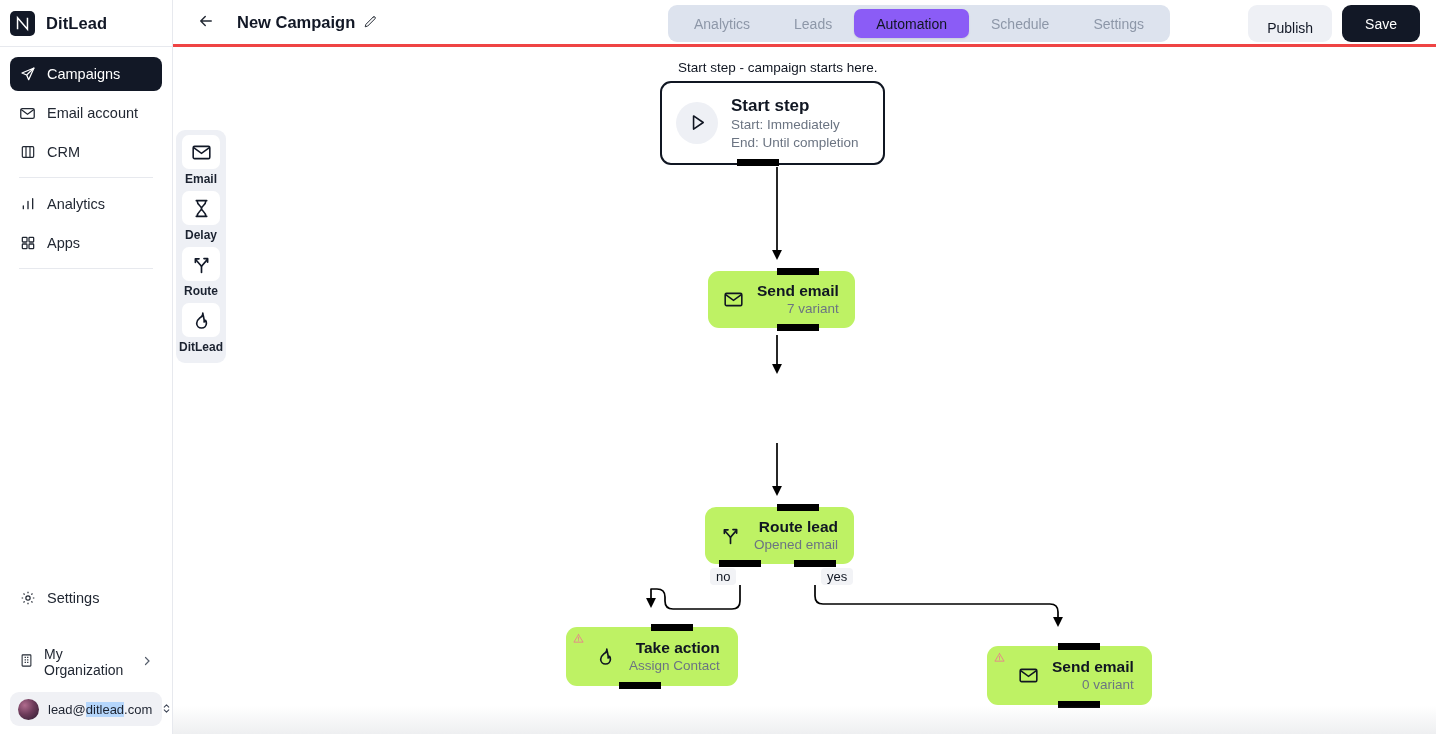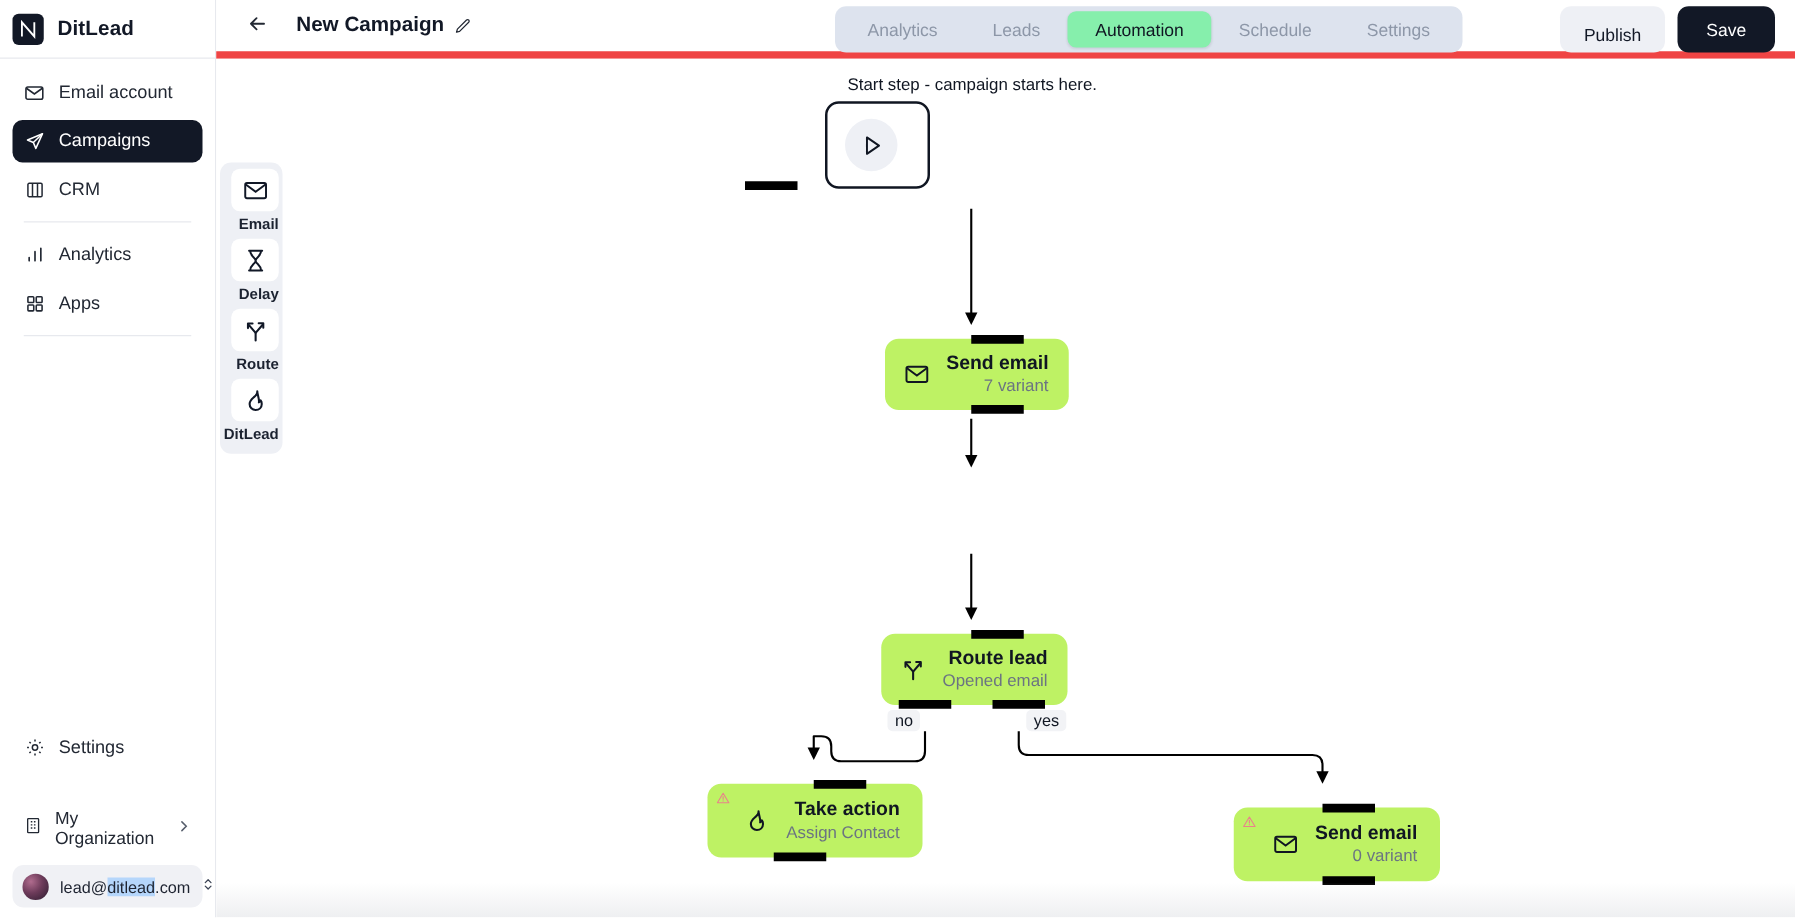--- a/index.html
+++ b/index.html
@@ -57,37 +57,37 @@
   }
   .user-mail { font-size: 13px; color: #1d2330; white-space: nowrap; }
   .user-mail .sel { background: #b5d6fb; }
   .updown { margin-left:auto; font-size: 11px; color:#3b4354; line-height: 1; }
 
   
   .main { flex: 1 1 auto; position: relative; height: 734px; }
   .topbar {
     height: 47px; width: 100%;
     display: flex; align-items: center; background:#fff;
-    border-bottom: 6px solid #ef4444; position: relative;
+    border-bottom: 3px solid #ef4444; position: relative;
   }
   .back-btn { margin-left: 22px; font-size: 19px; color:#222833; cursor:pointer; line-height:1; }
   .camp-title { margin-left: 20px; font-size: 16.5px; font-weight: 700; color:#121826; }
   .edit-pencil { margin-left: 8px; cursor: pointer; display:flex; }
 
   .tabs {
     position: absolute; left: 495px; top: 5px;
     height: 37px; background: #dde3ee; border-radius: 9px;
     display: flex; align-items: center; padding: 4px; gap: 0;
   }
   .tab {
     height: 29px; padding: 0 22px; border-radius: 7px;
     display: flex; align-items: center; justify-content: center;
     font-size: 14px; color: #8d97a8; cursor: pointer; white-space: nowrap;
   }
-  .tab.active { background:#86efac; color:#101622; font-weight: 500; box-shadow: 0 1px 2px rgba(16,22,34,.10); }
+  .tab.active { background:#8b5cf6; color:#101622; font-weight: 500; box-shadow: 0 1px 2px rgba(16,22,34,.10); }
 
   .topbar-right { position:absolute; right: 16px; top: 5px; display:flex; align-items:center; gap: 10px; }
   .btn-publish {
     height: 37px; padding: 15px 19px; border-radius: 9px; border: none;
     background: #eef0f5; color:#121826; font-size: 14px; cursor: pointer;
     font-family: inherit;
   }
   .btn-save {
     height: 37px; padding: 0 23px; border-radius: 9px; border: none;
     background: #121826; color:#ffffff; font-size: 14px; cursor: pointer;
@@ -101,21 +101,21 @@
     background: linear-gradient(to bottom, rgba(255,255,255,0) 0%, #eeeff1 100%);
     pointer-events:none; z-index: 30;
   }
 
   
   .palette {
     position: absolute; left: 3px; top: 83px; width: 50px;
     background: #eef0f5; border-radius: 9px; padding: 5px 0 4px 0;
     display:flex; flex-direction:column; align-items:center; z-index: 20;
   }
-  .palette-item { width: 44px; display:flex; flex-direction:column; align-items:flex-end; cursor: grab; margin-bottom: 2px; }
+  .palette-item { width: 44px; display:flex; flex-direction:column; align-items:center; cursor: grab; margin-bottom: 2px; }
   .palette-btn {
     width: 38px; height: 34px; background:#fff; border-radius: 7px;
     display:flex; align-items:center; justify-content:center; color:#111827;
   }
   .palette-label { font-size: 12px; font-weight: 700; color:#1b2230; margin-top: 3px; margin-bottom: 3px; }
 
   
   .node { position: absolute; z-index: 10; }
   .node-box {
     display:flex; align-items:center; gap: 13px;
@@ -168,38 +168,38 @@
       <span class="brand-logo">
         <svg width="17" height="17" viewBox="0 0 24 24" fill="none" stroke="#fff" stroke-width="2.1">
           <path d="M5 20V4l14 16V4"></path>
         </svg>
       </span>
       <span class="brand-name">DitLead</span>
     </div>
 
     <nav class="nav">
 
+      <div class="nav-item active">
+        <span class="ic">
+          <svg width="16" height="16" viewBox="0 0 24 24" fill="none" stroke="currentColor" stroke-width="1.9" stroke-linejoin="round">
+            <path d="M21 3L3 10.5l7 3 3 7L21 3z"></path>
+              <path d="M10 13.5L21 3"></path>
+          </svg>
+        </span>
+        <span>Campaigns</span>
+      </div>
+
       <div class="nav-item">
         <span class="ic">
           <svg width="17" height="17" viewBox="0 0 24 24" fill="none" stroke="currentColor" stroke-width="1.8">
             <rect x="2.5" y="5" width="19" height="14" rx="2"></rect>
               <path d="M3 6.5l9 6.5 9-6.5"></path>
           </svg>
         </span>
         <span>Email account</span>
-      </div>
-
-      <div class="nav-item active">
-        <span class="ic">
-          <svg width="16" height="16" viewBox="0 0 24 24" fill="none" stroke="currentColor" stroke-width="1.9" stroke-linejoin="round">
-            <path d="M21 3L3 10.5l7 3 3 7L21 3z"></path>
-              <path d="M10 13.5L21 3"></path>
-          </svg>
-        </span>
-        <span>Campaigns</span>
       </div>
 
       <div class="nav-item">
         <span class="ic">
           <svg width="16" height="16" viewBox="0 0 24 24" fill="none" stroke="currentColor" stroke-width="1.8">
             <rect x="3.5" y="4" width="17" height="16" rx="1.5"></rect>
               <path d="M9 4v16M15 4v16"></path>
           </svg>
         </span>
         <span>CRM</span>
@@ -362,20 +362,25 @@
 
       <div class="hint" style="left:505px; top:13px;">Start step - campaign starts here.</div>
 
       <div class="node node-start" style="left:487px; top:34px;">
         <div class="node-box">
           <span class="start-icon-circle">
             <svg width="21" height="21" viewBox="0 0 24 24" fill="none" stroke="#101622" stroke-width="1.8" stroke-linejoin="round">
               <path d="M7.5 4.5l11 7.5-11 7.5z"></path>
             </svg>
           </span>
+          <span class="node-text left">
+            <div class="node-title">Start step</div>
+            <div class="node-sub">Start: Immediately</div>
+            <div class="node-sub">End: Until completion</div>
+          </span>
           <span class="handle bottom" style="left:auto; right:104px; transform:none;"></span>
         </div>
       </div>
 
       <div class="node node-step" style="left:535px; top:224px;">
         <div class="node-box">
           <span class="node-icon">
             <svg width="21" height="21" viewBox="0 0 24 24" fill="none" stroke="currentColor" stroke-width="1.8">
               <rect x="2.5" y="5" width="19" height="14" rx="1.6"></rect>
                 <path d="M3 6.4l9 6.6 9-6.6"></path>

